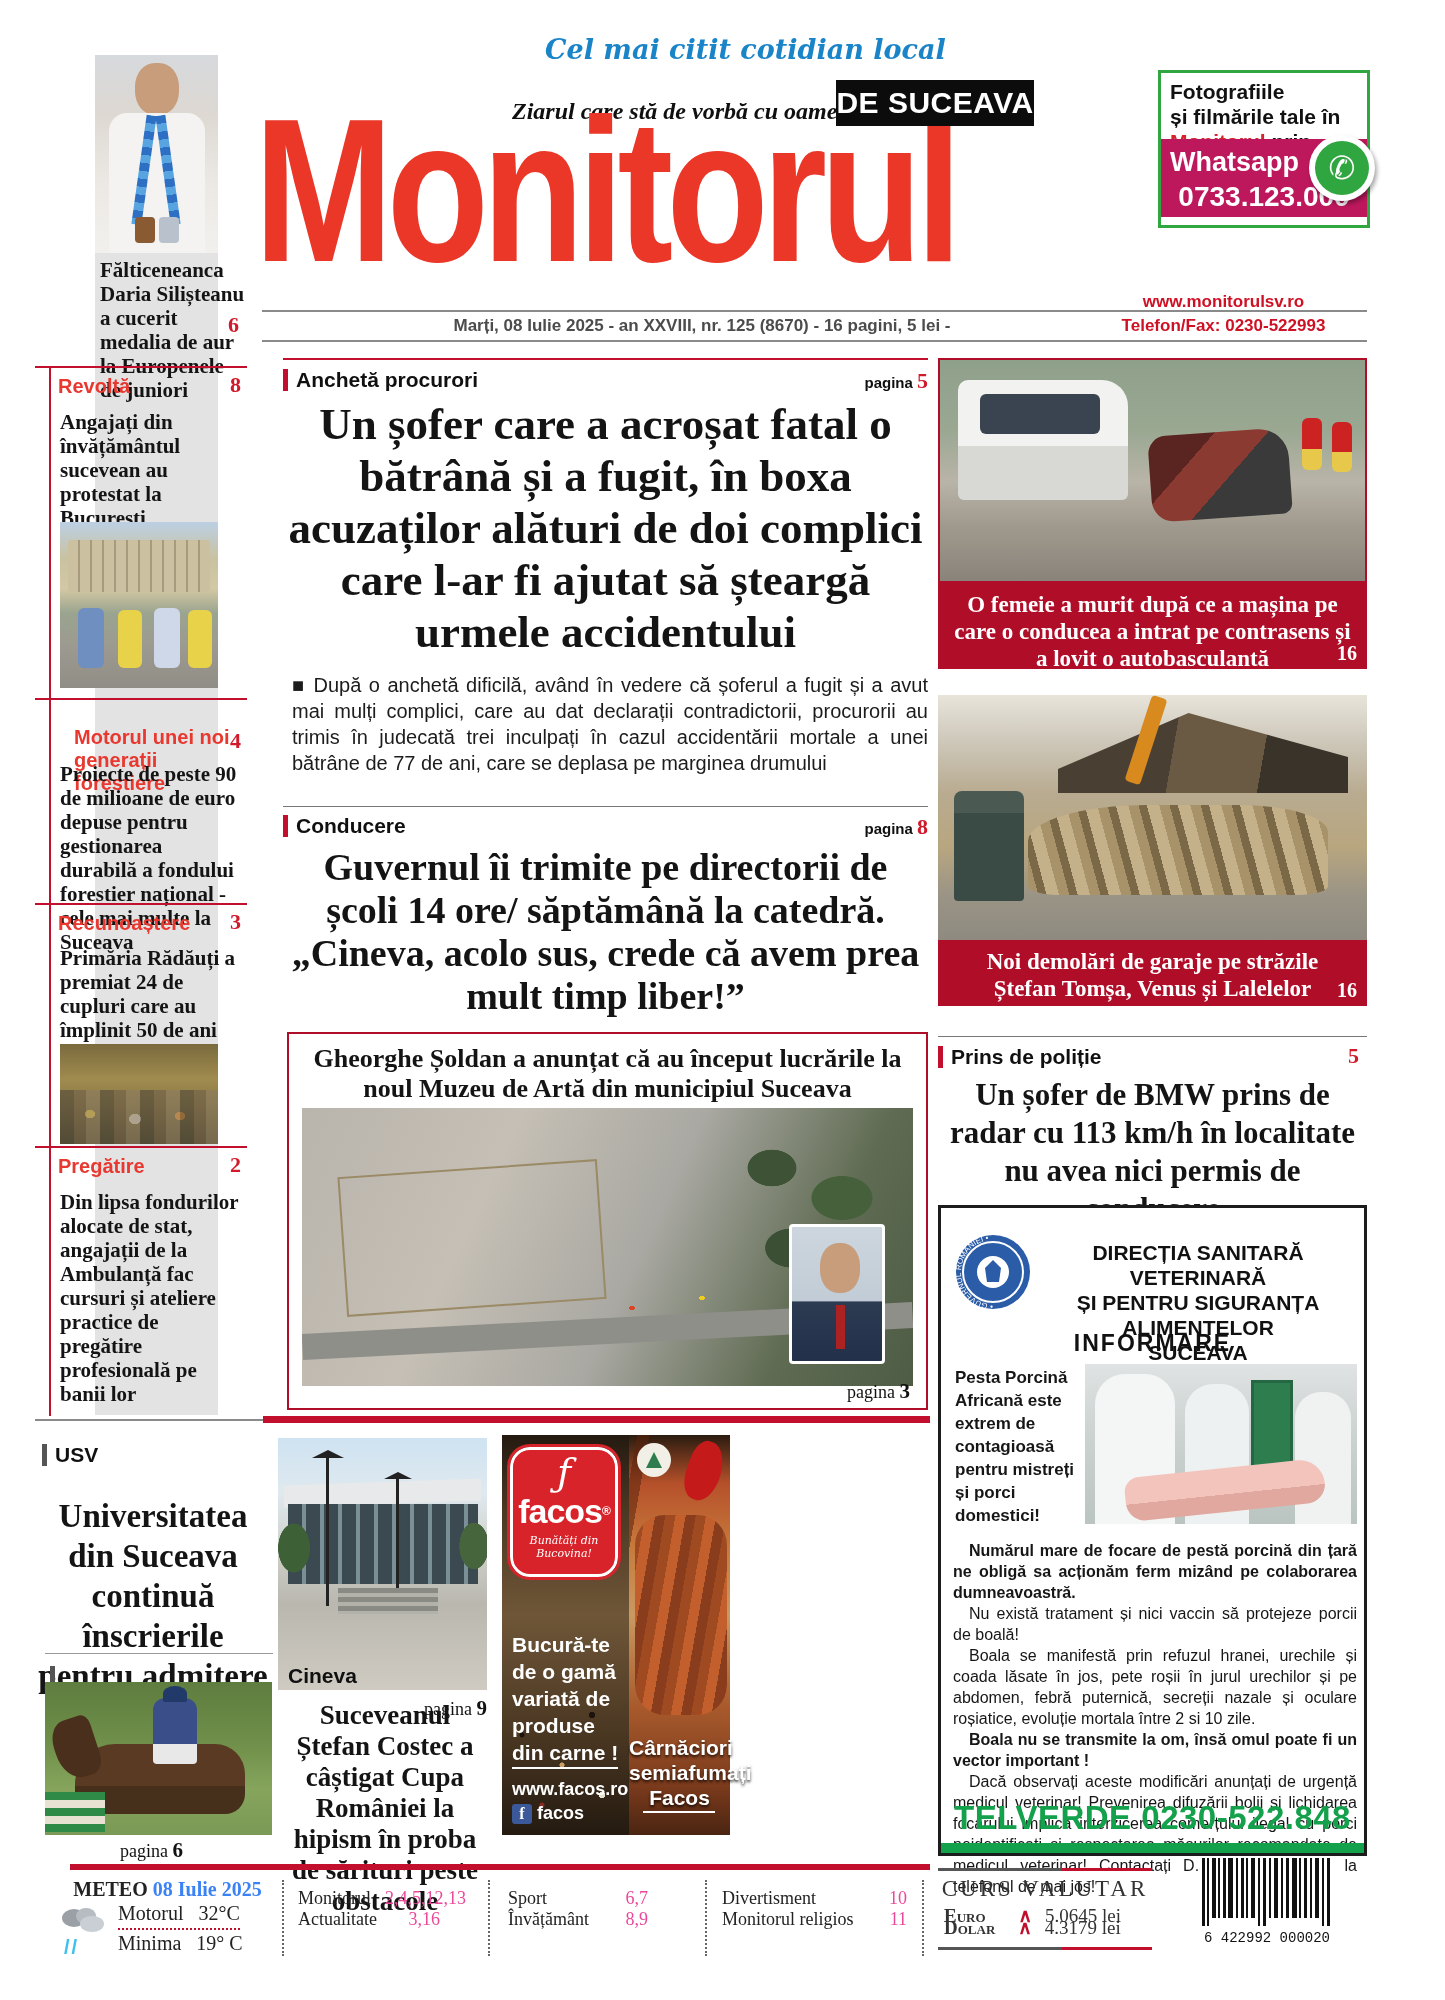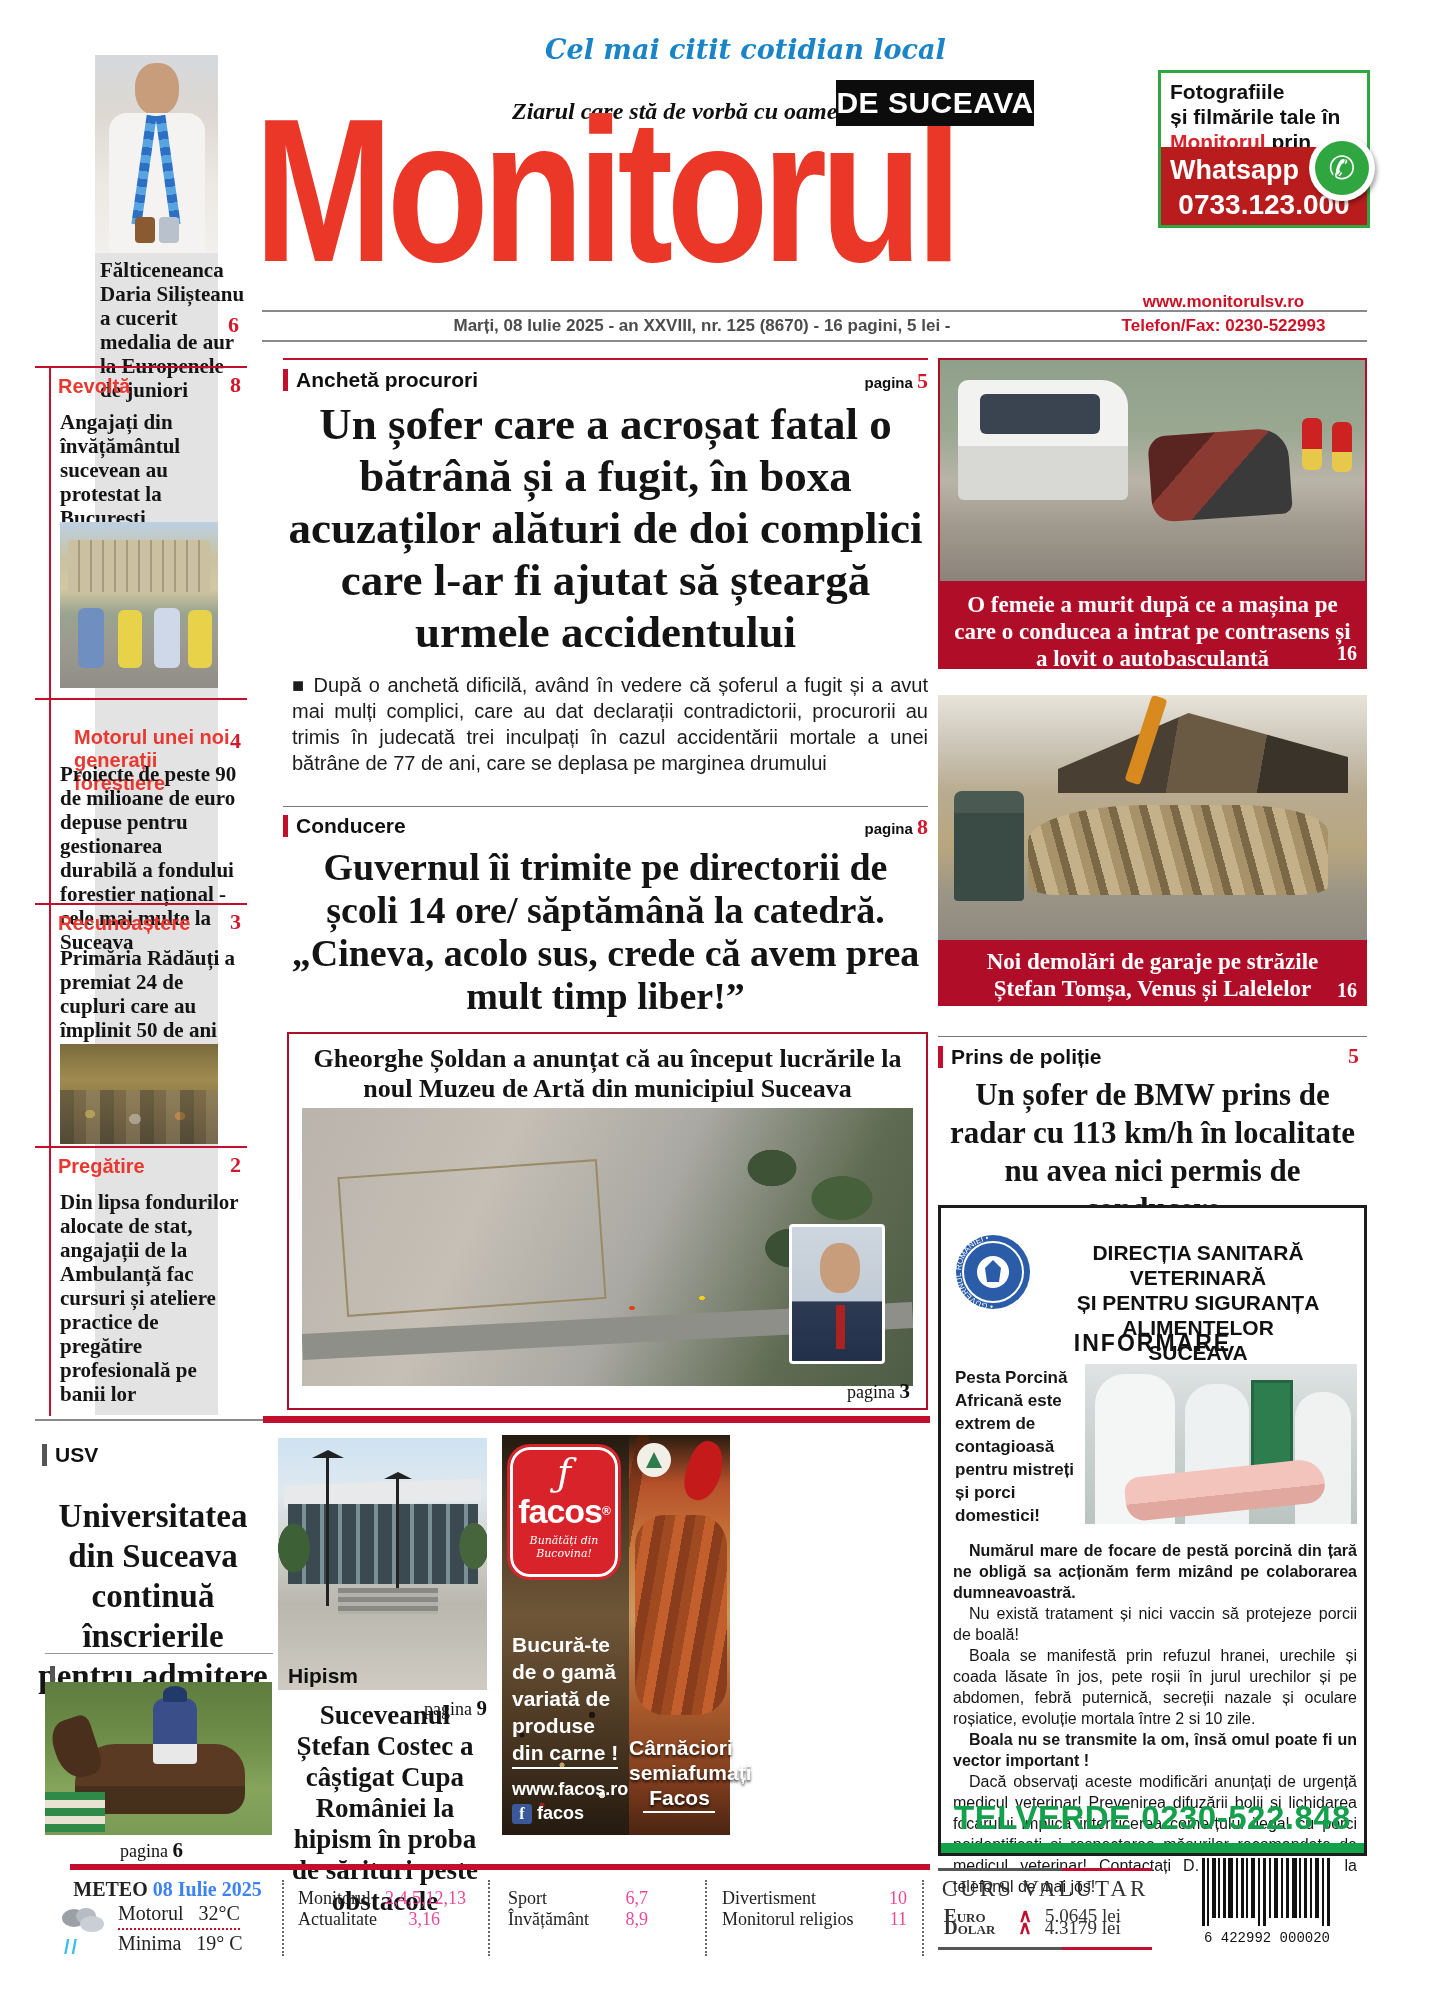--- a/index.html
+++ b/index.html
@@ -10,21 +10,21 @@
   .redrule { position:absolute; background:#c20f2e; }
   .dotsep { position:absolute; border-left:2px dotted #666; width:0; }
 
   
   .tagline1 { color:#1a84c8; font-family:"DejaVu Serif",serif; font-style:italic; font-weight:bold; font-size:27px; }
   .tagline2 { color:#101010; font-family:"Liberation Serif",serif; font-style:italic; font-weight:bold; font-size:24px; }
   .logo { color:#ea3728; font-weight:bold; font-size:176px; letter-spacing:-7px; line-height:185px; transform:scaleY(1.16) scaleX(0.95); transform-origin:left top; white-space:nowrap; z-index:1; }
   .logobox { background:#0c0c0c; color:#fff; font-weight:bold; font-size:30px; letter-spacing:.5px; display:flex; align-items:center; justify-content:center; z-index:2; }
   .wabox { border:3px solid #2fa63f; background:#fff; z-index:3; }
   .wabox .watop { padding:6px 8px 0 9px; font-weight:bold; font-size:21px; line-height:25px; color:#111; }
-  .wabox .wagreen { position:absolute; left:0; right:0; bottom:0; height:78px; background:#b91c1c; color:#fff; }
+  .wabox .wagreen { position:absolute; left:0; right:0; bottom:8px; height:78px; background:#be185d; color:#fff; }
   .dateline { color:#4c4c4c; font-weight:bold; font-size:17px; text-align:center; }
   .redlink { color:#cf1125; font-weight:bold; font-size:17px; }
 
   
   .kick { font-weight:bold; font-size:21px; color:#101010; white-space:nowrap; }
   .kickbar { position:absolute; width:5px; height:22px; background:#c20f2e; }
   .kickbar.gray { background:#555; }
   .pagref { font-size:15px; font-weight:bold; color:#101010; }
   .pagref .n { color:#d11a2b; font-size:22px; font-family:"Liberation Serif",serif; }
   .sb-kick { color:#e8382f; font-weight:bold; font-size:20px; line-height:23px; }
@@ -325,21 +325,21 @@
     <div class="abs" style="left:60px;top:150px;width:100px;height:26px;background:repeating-linear-gradient(180deg,#8a8a84 0 5px,#b2b2aa 5px 9px);"></div>
   </div>
   <div class="abs pagina-ser" style="left:390px;top:1696px;width:97px;text-align:right;">
     <span>pagina</span>
     <b>9</b>
   </div>
 
   <div class="hr" style="left:45px;top:1653px;width:228px;height:1px;background:#999;"></div>
 
   <div class="kickbar gray" style="left:50px;top:1666px;"></div>
-  <div class="abs kick" style="left:288px;top:1664px;">Hipism</div>
+  <div class="abs kick" style="left:288px;top:1664px;">Cineva</div>
   <div class="ph" style="left:45px;top:1682px;width:227px;height:153px;background:linear-gradient(180deg,#5e7d3f 0%,#6f8f4a 40%,#86a45c 70%,#7a9a55 100%);">
     <div class="abs" style="left:30px;top:62px;width:170px;height:70px;background:linear-gradient(180deg,#5a3a22 0 60%,#46301c 60% 100%);border-radius:40px 30px 20px 20px;"></div>
     <div class="abs" style="left:10px;top:36px;width:42px;height:60px;background:#4a301c;border-radius:40% 20% 30% 50%;transform:rotate(-18deg);"></div>
     <div class="abs" style="left:108px;top:16px;width:44px;height:66px;background:linear-gradient(180deg,#3a4f8a 0 70%,#e8e8e8 70% 100%);border-radius:12px 12px 4px 4px;"></div>
     <div class="abs" style="left:118px;top:4px;width:24px;height:16px;background:#223a6a;border-radius:50% 50% 10% 10%;"></div>
     <div class="abs" style="left:0;top:110px;width:60px;height:40px;background:repeating-linear-gradient(180deg,#2e8a46 0 8px,#e8e2d2 8px 16px);"></div>
   </div>
   <div class="abs pagina-ser" style="left:120px;top:1838px;">
     <span>pagina</span>
     <b>6</b>

